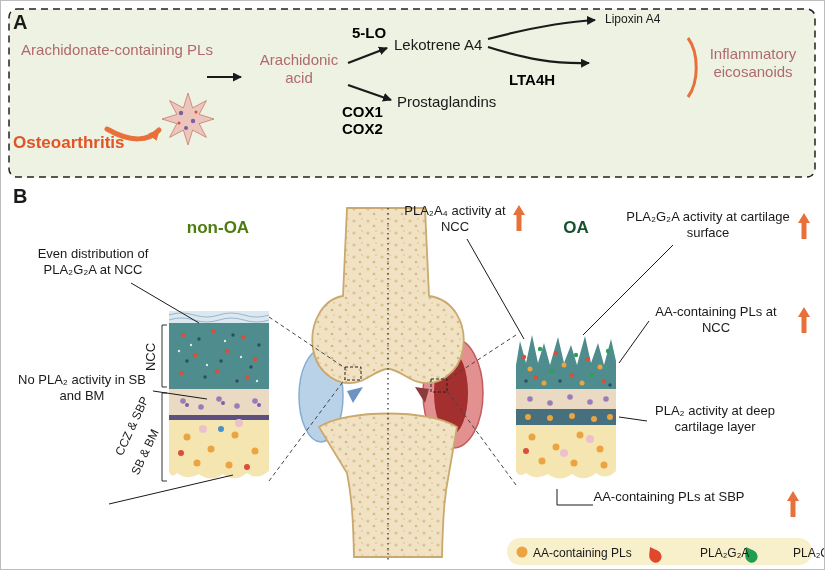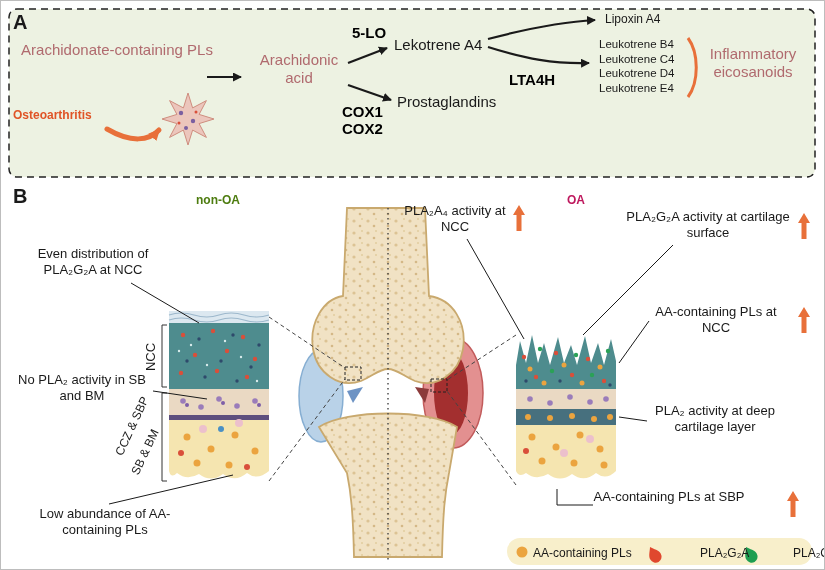--- a/index.html
+++ b/index.html
@@ -4,24 +4,24 @@
 <style>
   html,body{margin:0;padding:0;background:#fff;}
   #fig{position:relative;width:825px;height:570px;background:#fff;border:1px solid #bdbdbd;
        box-sizing:border-box;overflow:hidden;font-family:"Liberation Sans",sans-serif;}
   #art{position:absolute;left:0;top:0;}
   .lbl{position:absolute;color:#1a1a1a;font-family:"Liberation Sans",sans-serif;white-space:normal;}
   .center{text-align:center;}
   .bold{font-weight:700;}
   .rose{color:#b06a6e;}
   .teal{color:#000000;}
-  .fs20{font-size:20px;} .fs17{font-size:12px;line-height:20px;}
+  .fs20{font-size:20px;} .fs17{font-size:17px;line-height:20px;margin-top:28px;}
   .fs15{font-size:15px;line-height:18px;} .fs13{font-size:13px;line-height:16px;}
   .fs12{font-size:12px;line-height:14px;} .fs11{font-size:11.5px;line-height:14.5px;}
-  .oa-red{color:#be185d;} .noa-blue{color:#4d7c0f;} .ost{color:#e05426;}
+  .oa-red{color:#14532d;} .noa-blue{color:#4d7c0f;} .ost{color:#e05426;}
   .rot90{transform:rotate(-90deg);transform-origin:center center;}
   .rot65{transform:rotate(-65deg);transform-origin:center center;}
   .leuk{display:flex;flex-direction:column;gap:0;}
 </style>
 </head>
 <body>
 
 <div id="fig">
 
 <svg id="art" width="825" height="570" viewBox="0 0 825 570">
@@ -246,43 +246,36 @@
   </g>
 </svg>
 
 <div class="lbl fs20 bold" style="left:12px;top:10px;">A</div>
 
 <div class="lbl fs15 rose center" style="left:246px;top:50px;width:104px;">Arachidonic acid</div>
 <div class="lbl fs15 rose center" style="left:20px;top:40px;width:192px;">Arachidonate-containing PLs</div>
 <div class="lbl fs15 teal bold" style="left:351px;top:23px;">5-LO</div>
 <div class="lbl fs15" style="left:393px;top:35px;">Lekotrene A4</div>
 <div class="lbl fs12" style="left:604px;top:11px;">Lipoxin A4</div>
-<div class="lbl leuk" style="left:598px;top:36px;">
-  <div class="fs11">Leukotrene B4</div>
-  <div class="fs11">Leukotrene C4</div>
-  <div class="fs11">Leukotrene D4</div>
-  <div class="fs11">Leukotrene E4</div>
-</div>
 <div class="lbl fs15 teal bold" style="left:508px;top:70px;">LTA4H</div>
 <div class="lbl fs15 rose center" style="left:692px;top:44px;width:120px;">Inflammatory eicosanoids</div>
 <div class="lbl fs15" style="left:396px;top:92px;">Prostaglandins</div>
 <div class="lbl fs15 teal bold" style="left:341px;top:102px;">COX1</div>
 <div class="lbl fs15 teal bold" style="left:341px;top:119px;">COX2</div>
 <div class="lbl fs17 bold ost" style="left:12px;top:104px;">Osteoarthritis</div>
 
 <div class="lbl fs20 bold" style="left:12px;top:184px;">B</div>
 <div class="lbl fs17 bold noa-blue center" style="left:162px;top:189px;width:110px;">non-OA</div>
 <div class="lbl fs17 bold oa-red center" style="left:542px;top:189px;width:66px;">OA</div>
 
 <div class="lbl fs13 center" style="left:16px;top:245px;width:152px;">Even distribution of PLA₂G₂A at NCC</div>
 <div class="lbl fs13 center rot90" style="left:126px;top:348px;width:48px;">NCC</div>
 <div class="lbl fs13 center" style="left:12px;top:371px;width:138px;">No PLA₂ activity in SB and BM</div>
 <div class="lbl fs12 center rot65" style="left:92px;top:418px;width:78px;">CCZ &amp; SBP</div>
 <div class="lbl fs12 center rot65" style="left:112px;top:444px;width:64px;">SB &amp; BM</div>
-<div class="lbl fs13 center" style="left:20px;top:505px;width:168px;">Low abundance of AA-containing PLs</div>
 
 <div class="lbl fs13 center" style="left:398px;top:202px;width:112px;">PLA₂A₄ activity at NCC</div>
 <div class="lbl fs13 center" style="left:620px;top:208px;width:174px;">PLA₂G₂A activity at cartilage surface</div>
 <div class="lbl fs13 center" style="left:640px;top:303px;width:150px;">AA-containing PLs at NCC</div>
 <div class="lbl fs13 center" style="left:634px;top:402px;width:160px;">PLA₂ activity at deep cartilage layer</div>
 <div class="lbl fs13 center" style="left:592px;top:488px;width:152px;">AA-containing PLs at SBP</div>
 
 <div class="lbl fs12" style="left:532px;top:545px;">AA-containing PLs</div>
 <div class="lbl fs12" style="left:666px;top:545px;margin-left:33px;">PLA₂G₂A</div>
 <div class="lbl fs12" style="left:760px;top:545px;margin-left:32px;">PLA₂G₄</div>

